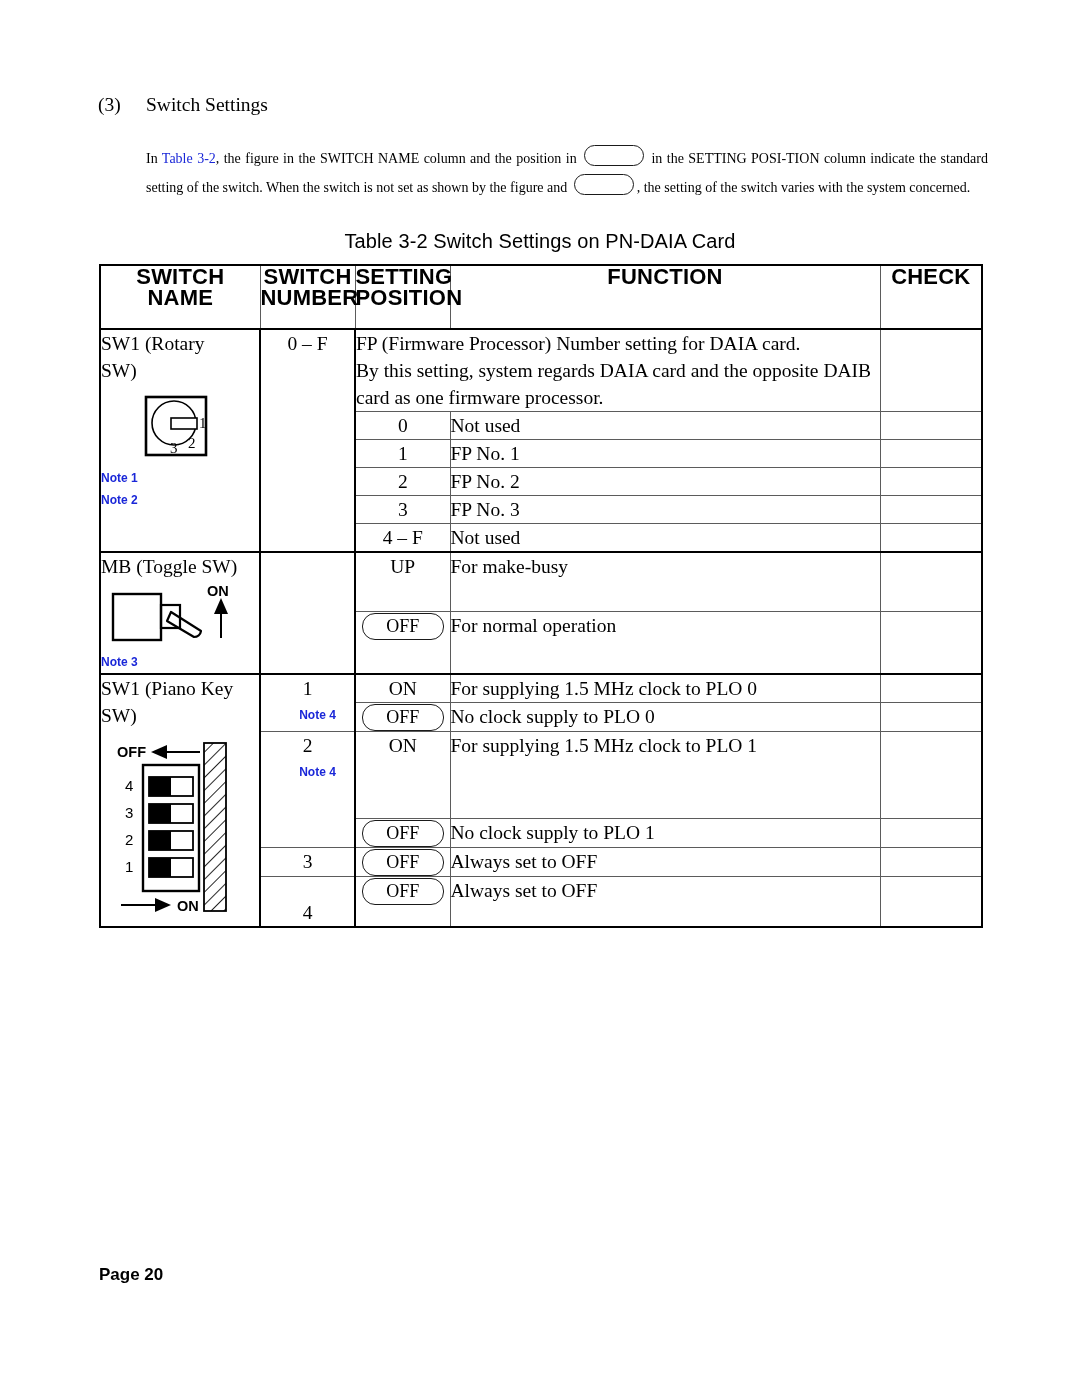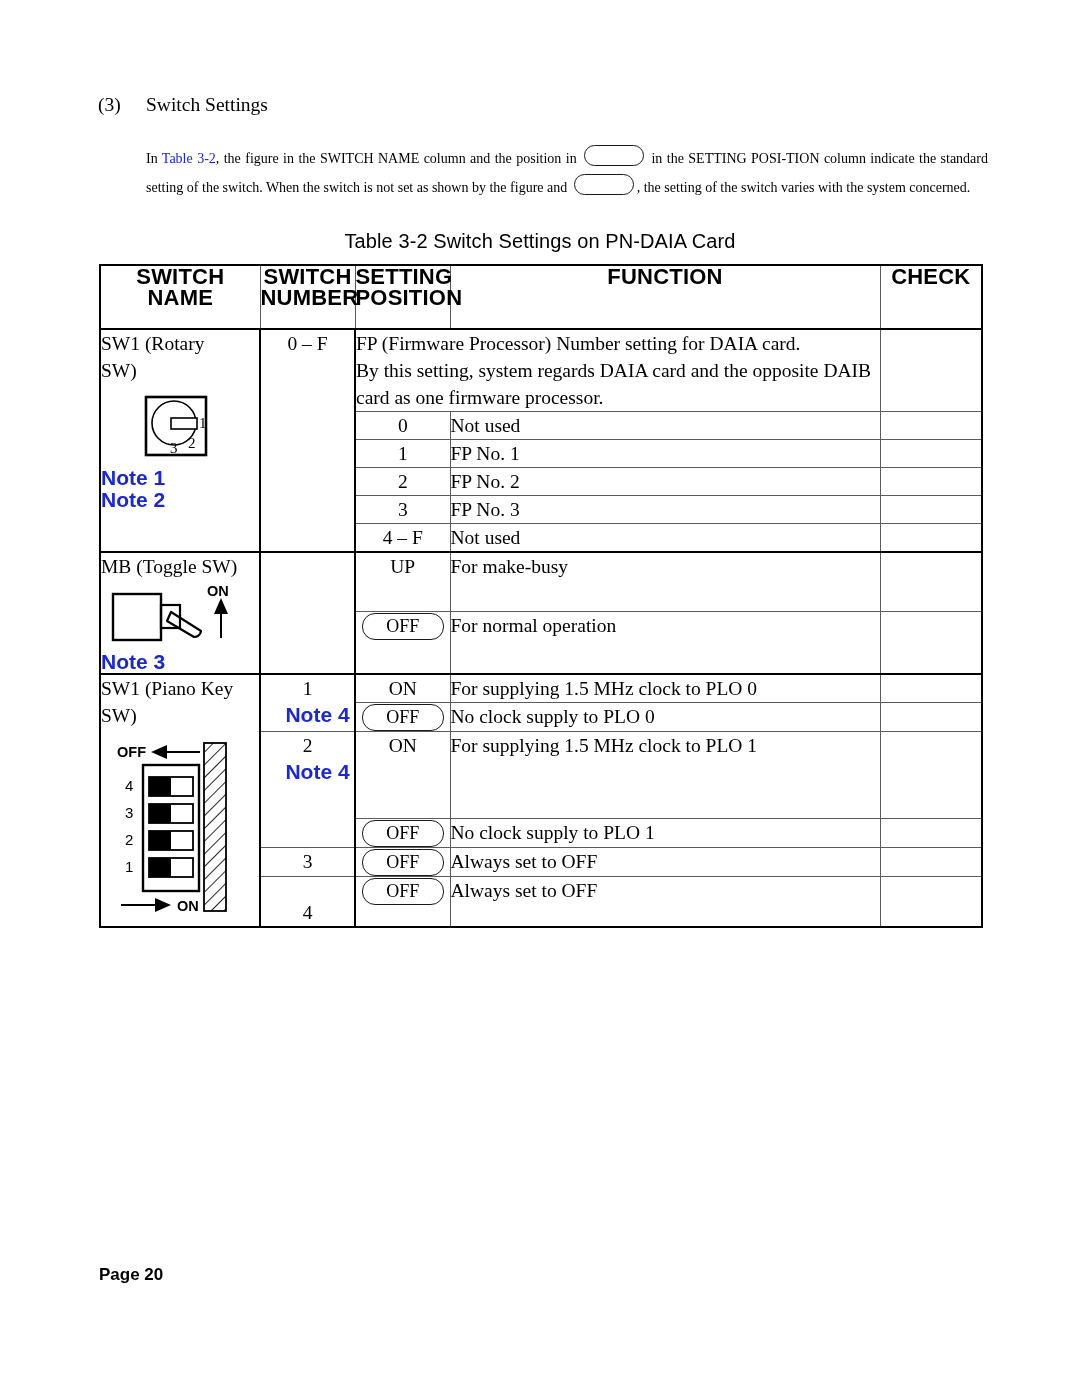--- a/index.html
+++ b/index.html
@@ -136,21 +136,21 @@
   }
   td.checkcol { }
 
   .sect-top td { border-top: 2.4px solid #000 !important; }
 
   .nameline { white-space: nowrap; }
 
   .note {
     font-family: "Liberation Sans", sans-serif;
     font-weight: bold;
-    font-size: 21px;
+    font-size: 12px;
     color: #1a27d8;
     line-height: 22px;
   }
   .numcol .note { margin-top: 2px; padding-left: 20px; }
 
   
   .pill-off {
     display: inline-block;
     min-width: 62px;
     padding: 1px 9px 2px;

